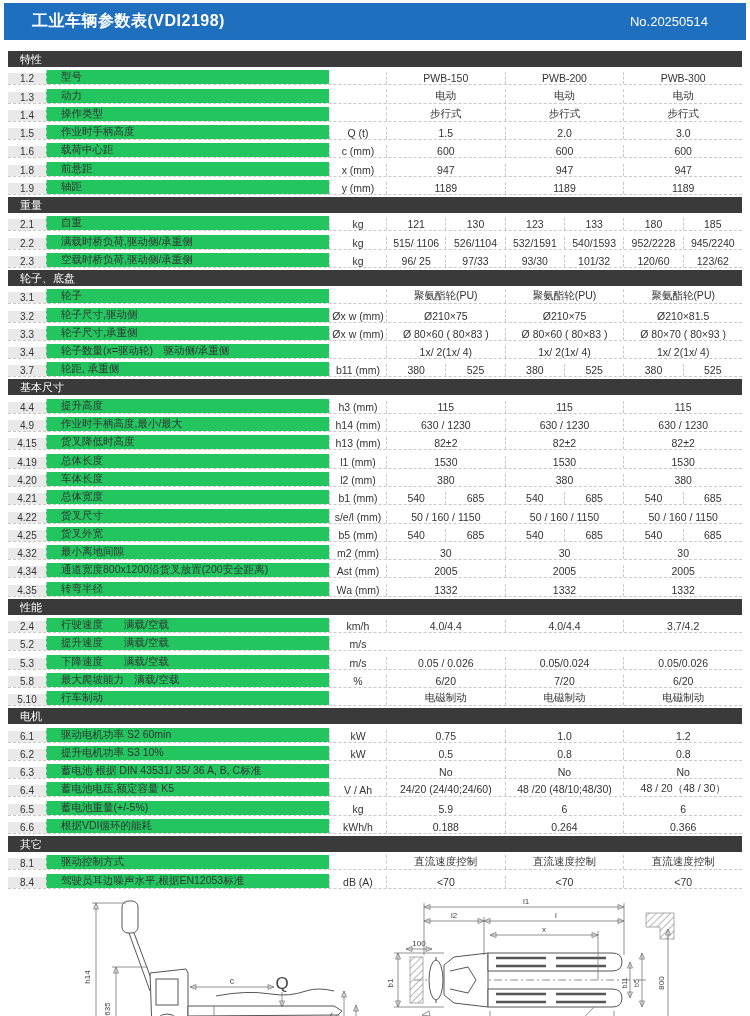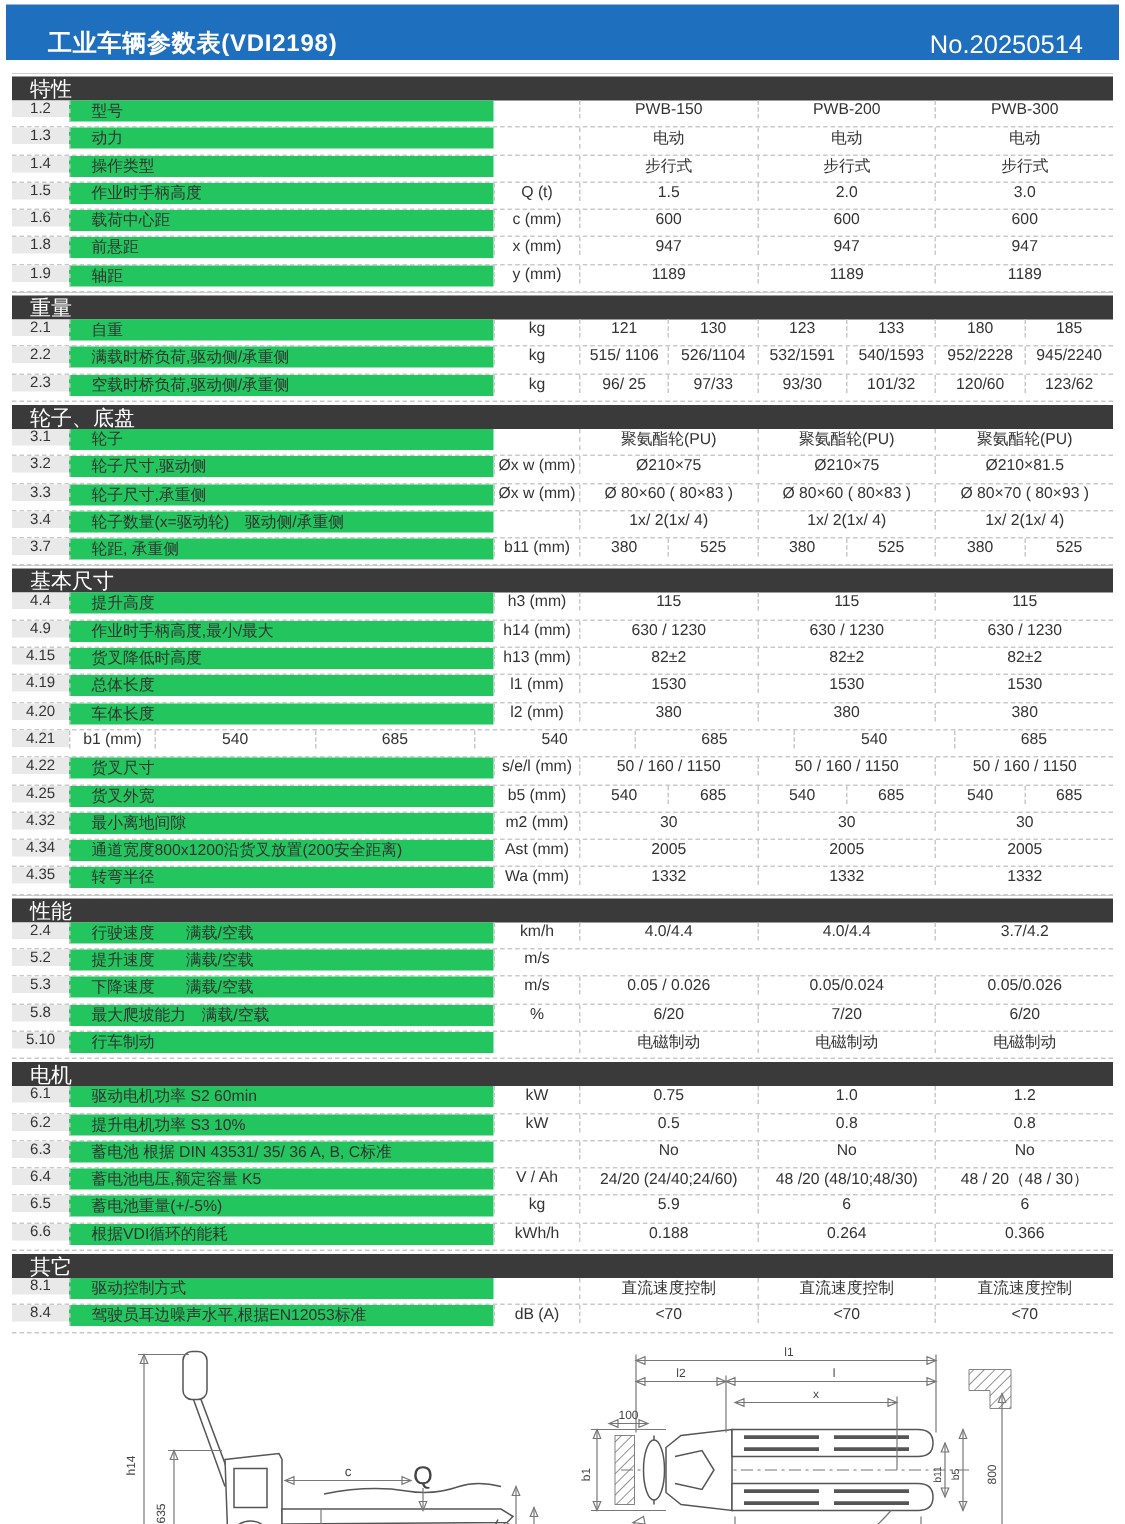--- a/index.html
+++ b/index.html
@@ -1,23 +1,23 @@
 <!DOCTYPE html>
 <html><head>
 <meta charset="utf-8">
 <style>
   html,body{margin:0;padding:0;background:#fff;}
   body{width:750px;height:1016px;font-family:"Liberation Sans","DejaVu Sans",sans-serif;color:#333;position:relative;}
   .page{padding:3px 4px 0 4px;}
-  .top-bar{background:#1f6fbf;color:#fff;height:37px;display:flex;align-items:flex-end;justify-content:space-between;padding:0 24px 0 28px;}
+  .top-bar{background:#1f6fbf;color:#fff;height:37px;display:flex;align-items:center;justify-content:space-between;padding:0 38px 0 28px;}
   .top-bar .title{font-size:16px;font-weight:bold;letter-spacing:.5px;}
-  .top-bar .docno{font-size:17px;}
+  .top-bar .docno{font-size:13px;}
   .spec-table{margin:9px 4px 0 4px;}
-  .sec-bar{background:#3a3a3a;color:#fff;font-size:14px;height:16px;line-height:16px;padding-left:12px;border-top:2px solid #fff;}
-  .row{display:flex;align-items:flex-start;height:17.3px;font-size:10.5px;border-bottom:1px dashed #c9c9c9;}
+  .sec-bar{background:#3a3a3a;color:#fff;font-size:11px;height:16px;line-height:16px;padding-left:12px;border-top:2px solid #fff;}
+  .row{display:flex;align-items:flex-end;height:17.3px;font-size:10.5px;border-bottom:1px dashed #c9c9c9;}
   .cell{display:flex;align-items:center;justify-content:center;overflow:hidden;white-space:nowrap;}
   .cell.idx{width:38px;background:#e9e9e9;justify-content:center;font-size:10px;}
   .cell.lbl{width:268px;background:#22c55e;justify-content:flex-start;padding-left:14px;border-left:1px dashed #c9c9c9;}
   .cell.unit{width:56px;border-left:1px dashed #c9c9c9;}
   .vals{flex:1;display:flex;}
   .vals .val{flex:1;border-left:1px dashed #c9c9c9;display:flex;align-items:center;justify-content:center;}
   .diagrams{display:flex;justify-content:space-between;padding:6px 50px 0 62px;align-items:flex-start;}
   svg{display:block;}
   svg text{font-family:"Liberation Sans","DejaVu Sans",sans-serif;fill:#444;}
   .dim{stroke:#777;stroke-width:0.8;fill:none;}
@@ -278,20 +278,21 @@
       <div class="cell unit">l2 (mm)</div>
       <div class="vals">
           <div class="val">380</div>
           <div class="val">380</div>
           <div class="val">380</div>
         </div>
     </div>
 
     <div class="row">
       <div class="cell idx">4.21</div>
+      <div class="cell lbl">总体宽度</div>
       <div class="cell unit">b1 (mm)</div>
       <div class="vals">
           <div class="val">540</div>
           <div class="val">685</div>
           <div class="val">540</div>
           <div class="val">685</div>
           <div class="val">540</div>
           <div class="val">685</div>
         </div>
     </div>

